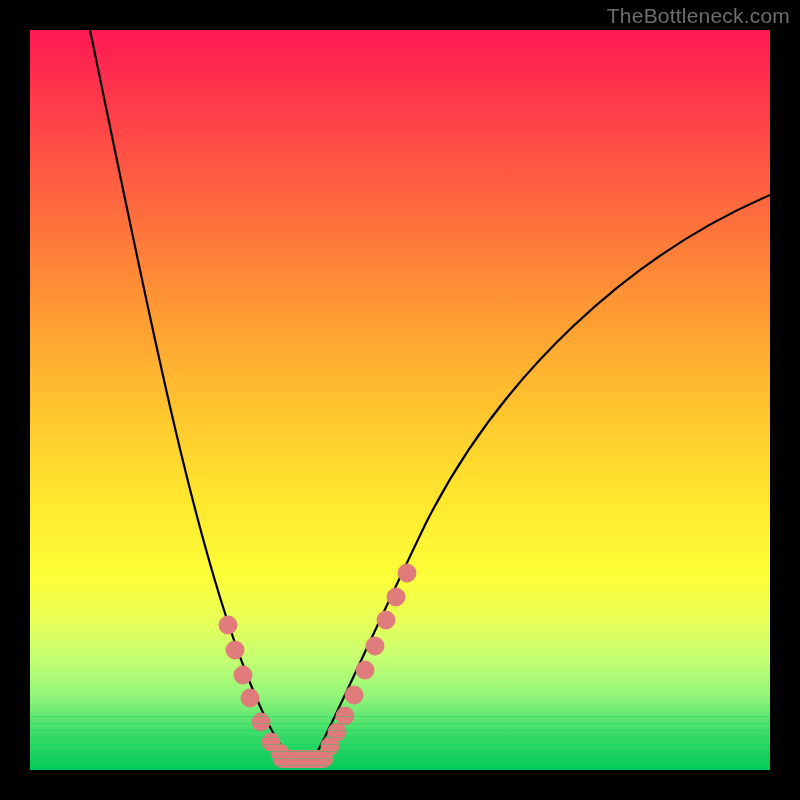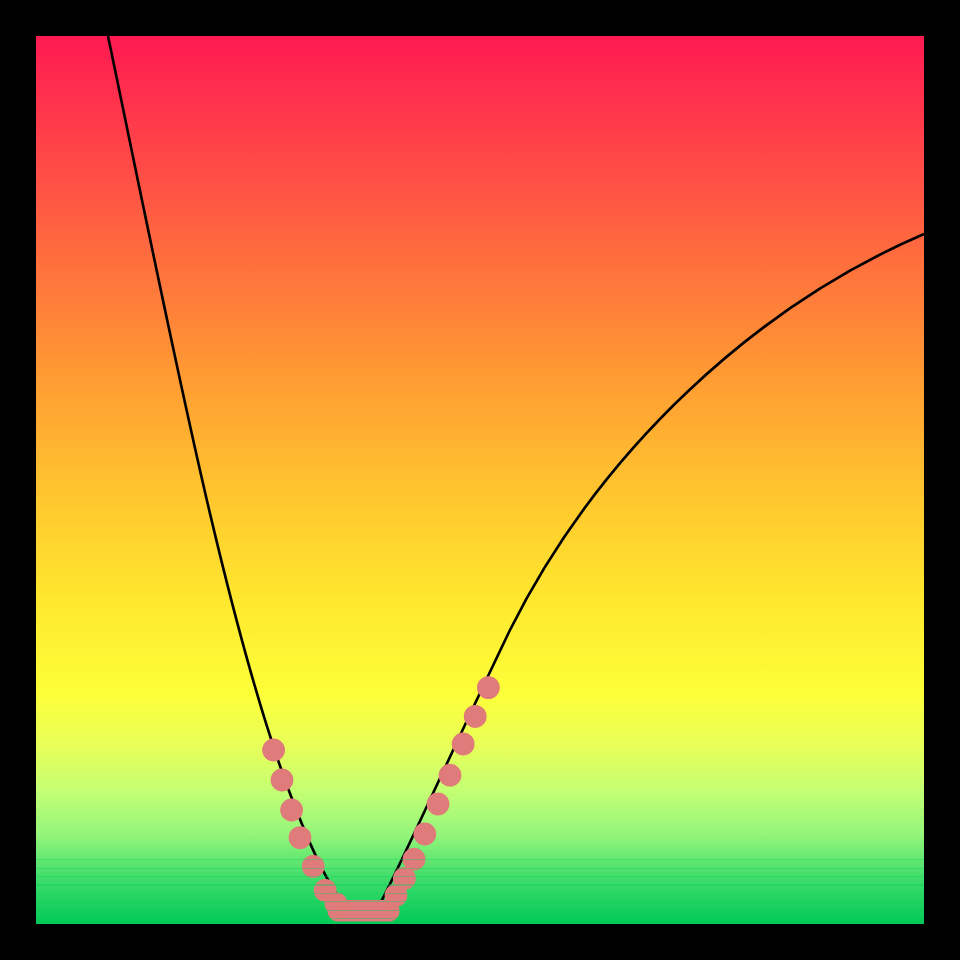--- a/index.html
+++ b/index.html
@@ -90,20 +90,21 @@
     color: #6d6d6d;
     font-size: 21px;
     letter-spacing: 0.2px;
     user-select: none;
   }
 </style>
 </head>
 <body>
 
 <div class="stage">
+  <div class="watermark">TheBottleneck.com</div>
 
   <div class="plot">
     <svg class="curves" viewBox="0 0 740 740">
       <path id="curve-left" class="curve" d="M 60 0 C 110 240, 160 500, 215 640 C 235 692, 250 718, 262 730"></path>
       <path id="curve-right" class="curve" d="M 283 730 C 300 700, 335 620, 395 495 C 470 345, 600 225, 740 165"></path>
 
       <line id="plateau" class="plateau" x1="252" x2="294" y1="729" y2="729"></line>
 
       <g id="dots-left">
           <circle cx="198" cy="595" r="9" class="dot"></circle>

